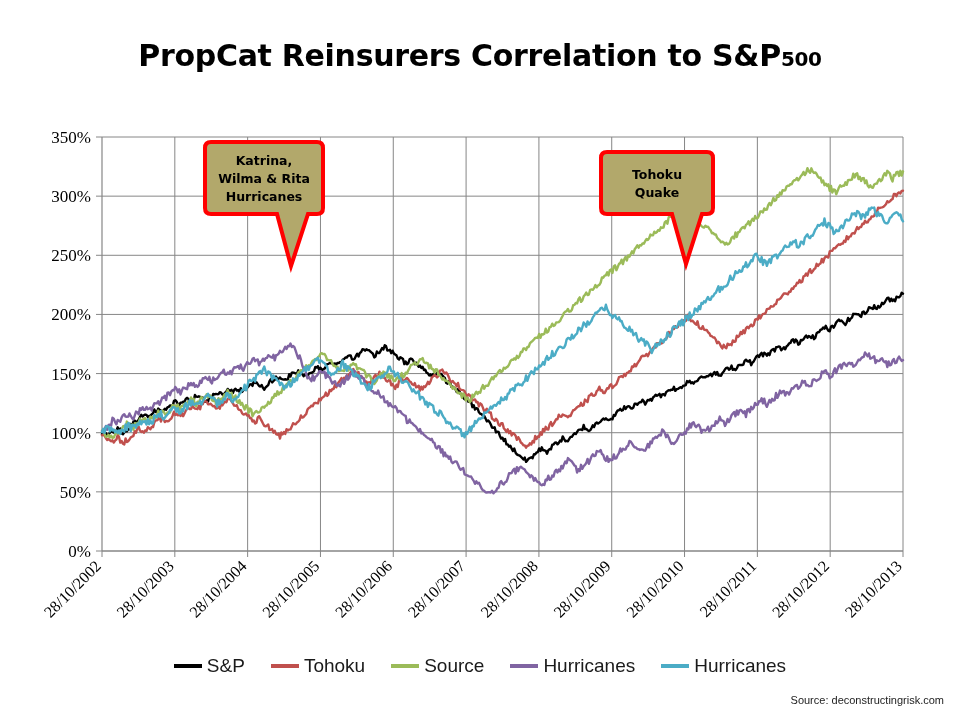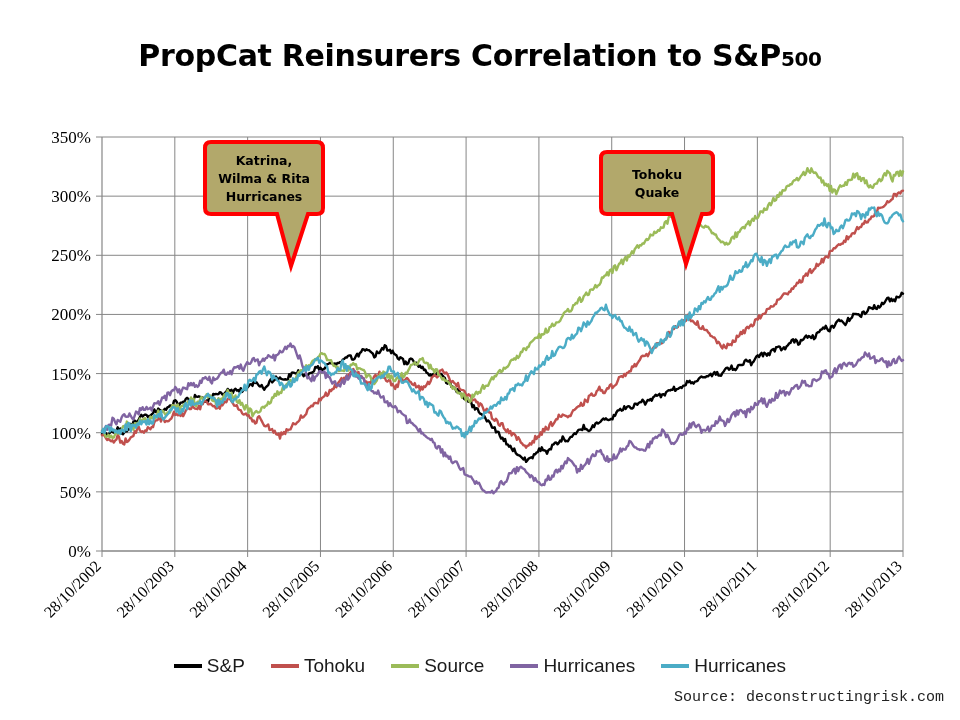--- a/index.html
+++ b/index.html
@@ -51,22 +51,22 @@
   .legend-swatch{display:block;width:28px;height:4px;}
   .legend-label{
     font-family:"Liberation Sans", sans-serif;
     font-size:19px;
     color:#1a1a1a;
   }
 
   .source{
     position:absolute;
     right:16px;bottom:14px;
-    font-family:Liberation Mono, monospace;
-    font-size:15px;
+    font-family:Liberation Sans, sans-serif;
+    font-size:11px;
     color:#222222;
   }
 
   .callout-text{
     font-family:"DejaVu Sans", sans-serif;
     font-size:12.5px;
     font-weight:bold;
     fill:#000000;
   }
 </style>

